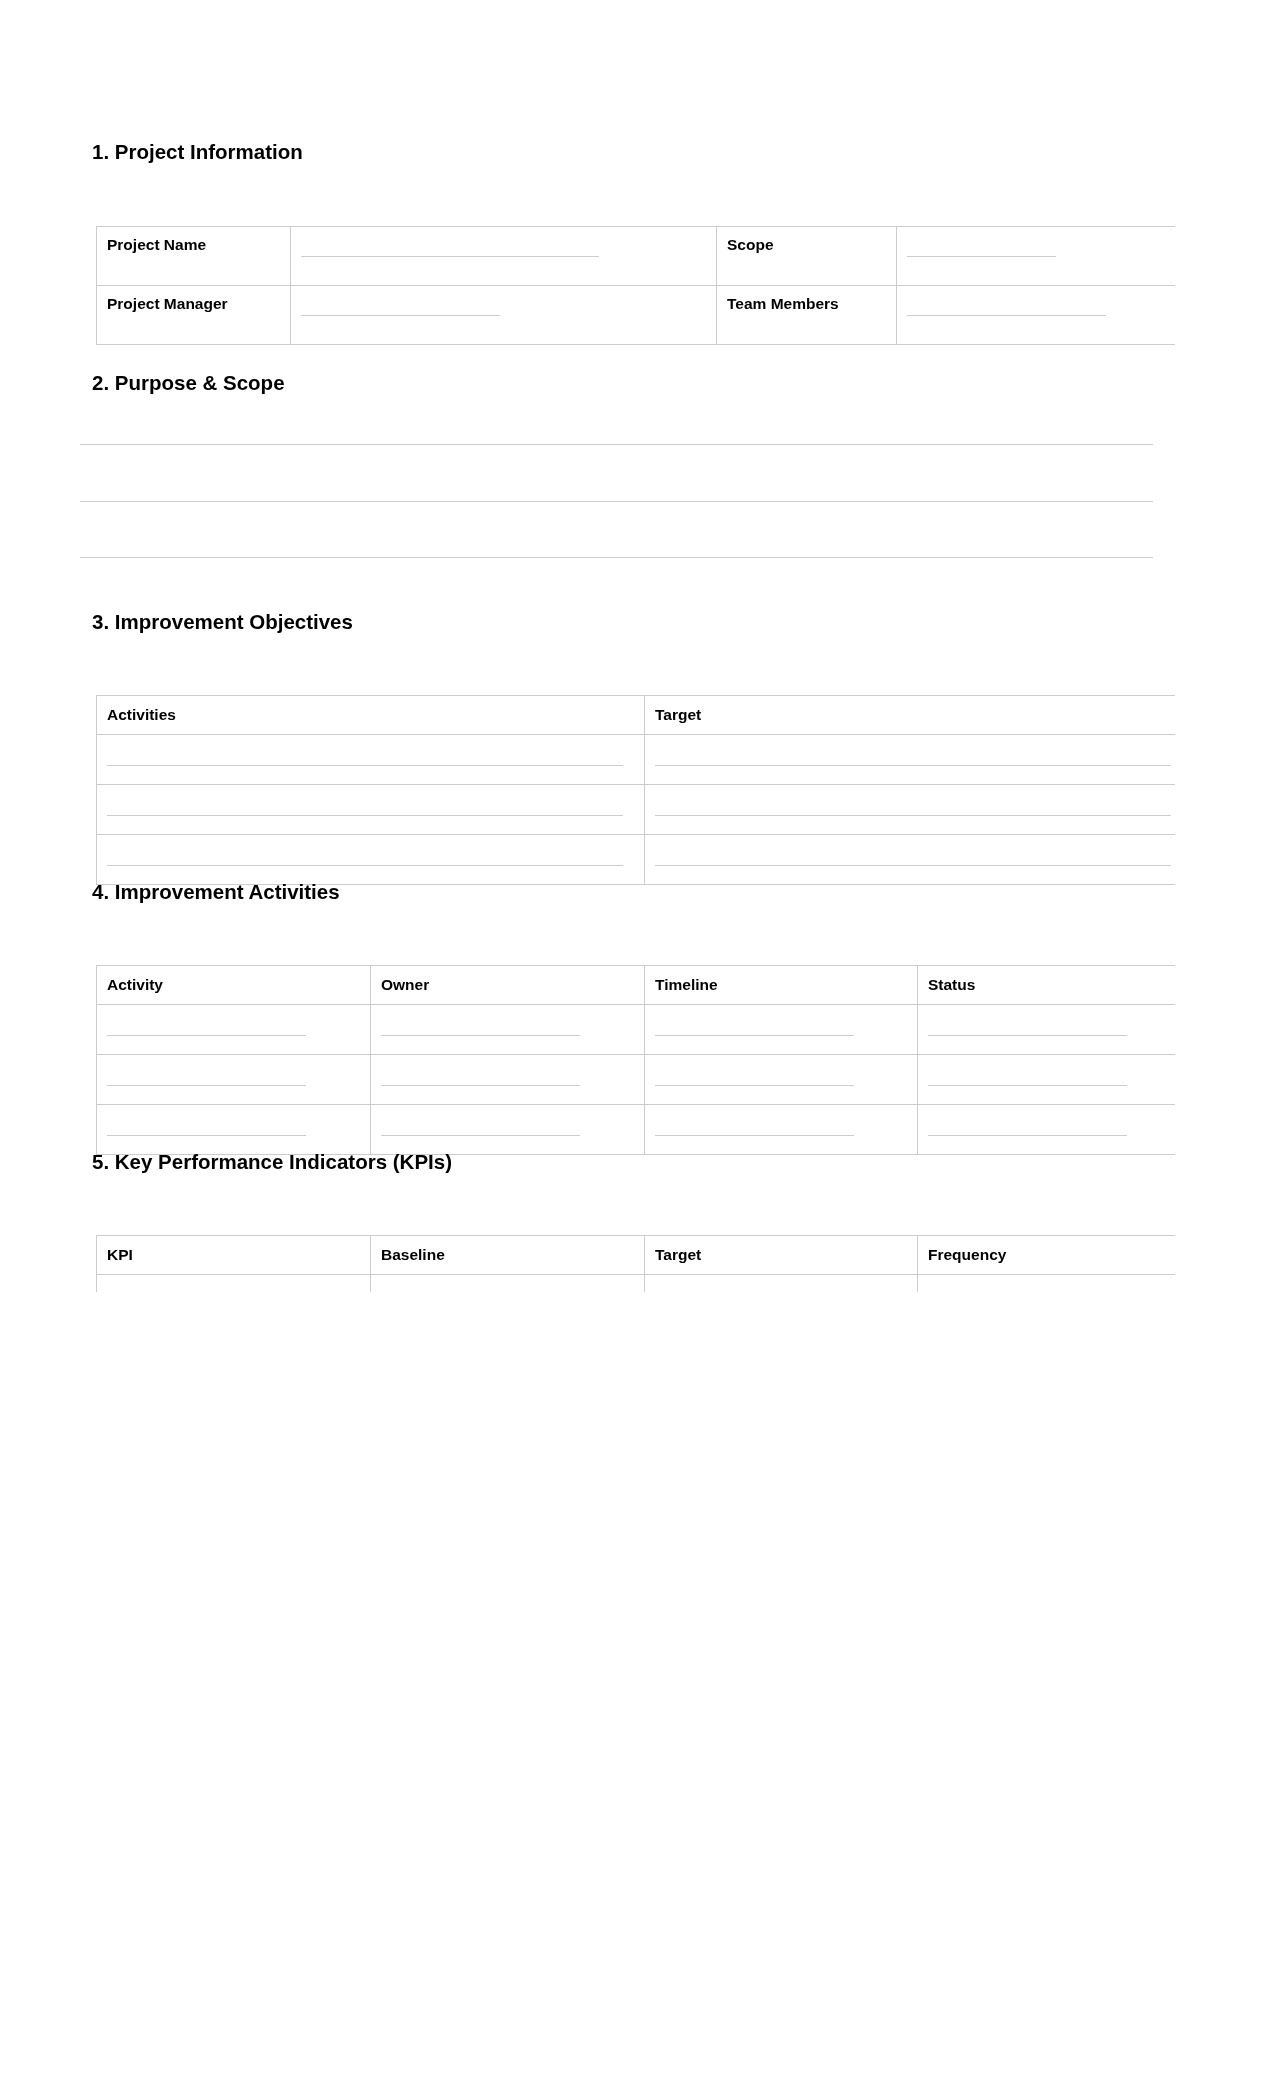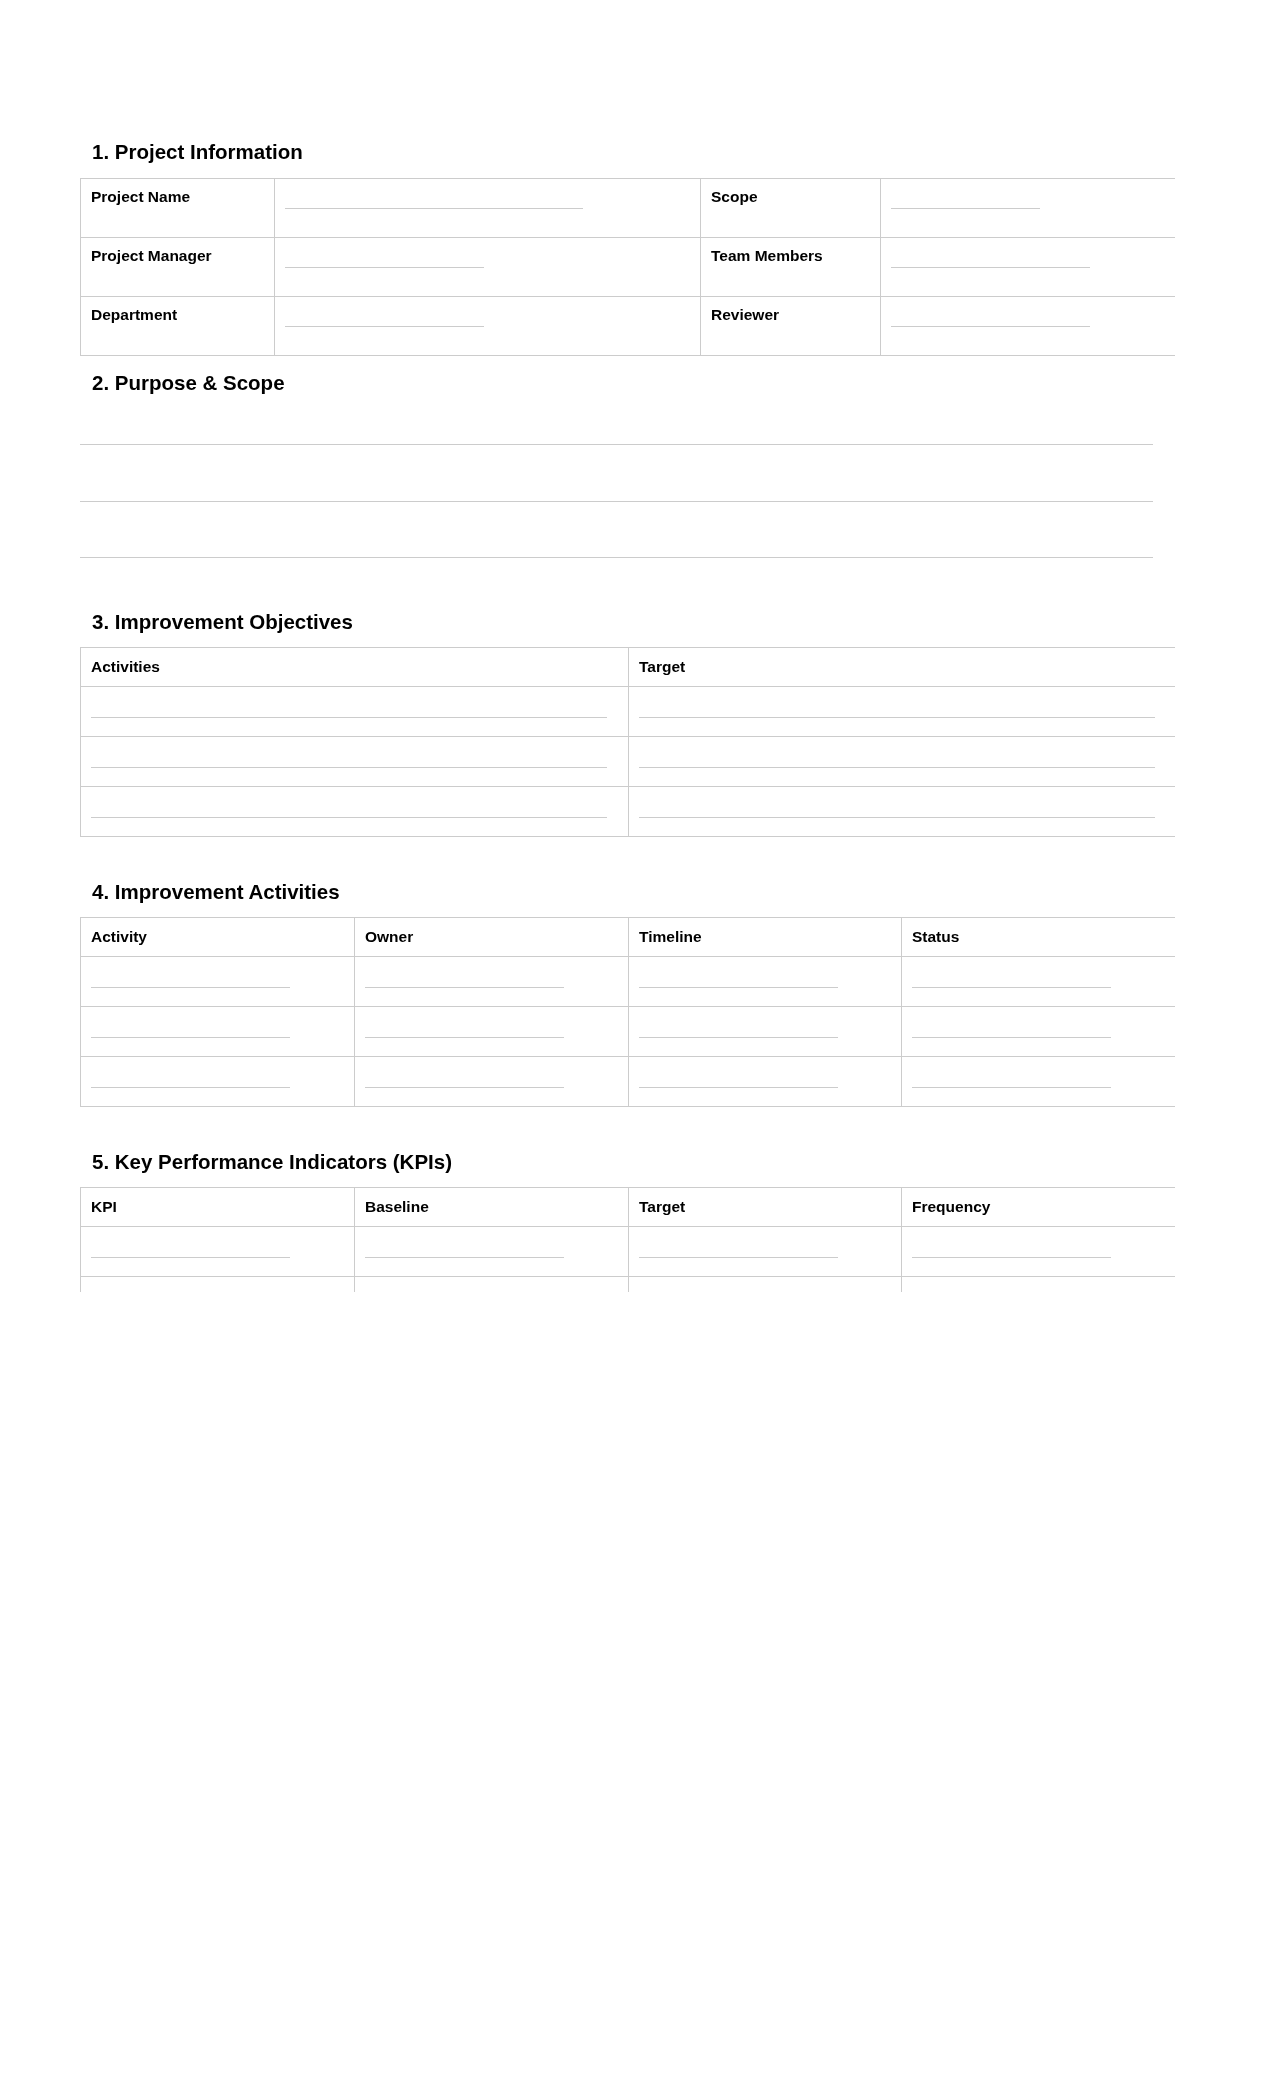--- a/index.html
+++ b/index.html
@@ -1,21 +1,21 @@
 <!DOCTYPE html>
 <html><head>
 <meta charset="utf-8">
 <style>
   html, body { margin:0; padding:0; background:#ffffff; }
   body { width:1263px; height:2075px; position:relative; overflow:hidden;
          font-family:"Liberation Sans", sans-serif; color:#000; }
   .page { position:absolute; left:80px; top:0; width:1095px; height:1292px; overflow:hidden; }
   h1 { position:absolute; left:0; top:57px; margin:0; font-size:31px; font-weight:bold; letter-spacing:0.1px; }
   h2 { position:absolute; left:0; margin:12px; font-size:20.5px; font-weight:bold; }
-  table { position:absolute; left:0; border-collapse:collapse; width:1095px; table-layout:fixed; }
+  table { position:absolute; left:16px; border-collapse:collapse; width:1095px; table-layout:fixed;margin-top:48px; }
   td, th { border:1.3px solid #cccccc; padding:0; vertical-align:top; text-align:left; }
   .lbl { font-size:15.5px; font-weight:bold; padding:9px 10px 0 10px; }
   .info td { height:49px; }
   .hdr th { height:38px; font-size:15.5px; font-weight:bold; padding:0 10px; vertical-align:middle; }
   .body td { height:49px; }
   .fill { display:block; border-bottom:1.3px solid #cccccc; margin-left:10px; }
   .info .fill { margin-top:29px; }
   .body .fill { margin-top:30px; }
   .line { position:absolute; left:0; width:1073px; border-top:1.3px solid #cccccc; }
 </style>
@@ -47,30 +47,20 @@
     <tr>
       <td class="lbl">Project Manager</td>
       <td>
             <span class="fill" style="width:199px"></span>
           </td>
       <td class="lbl">Team Members</td>
       <td>
             <span class="fill" style="width:199px"></span>
           </td>
     </tr>
-    <tr>
-      <td class="lbl">Department</td>
-      <td>
-            <span class="fill" style="width:199px"></span>
-          </td>
-      <td class="lbl">Reviewer</td>
-      <td>
-            <span class="fill" style="width:199px"></span>
-          </td>
-    </tr>
   </tbody>
     </table>
 
   <h2 style="top:359px">2. Purpose &amp; Scope</h2>
   <div class="line" style="top:444px"></div>
   <div class="line" style="top:501px"></div>
   <div class="line" style="top:557px"></div>
 
   <h2 style="top:598px">3. Improvement Objectives</h2>
   <table style="top:647px">

